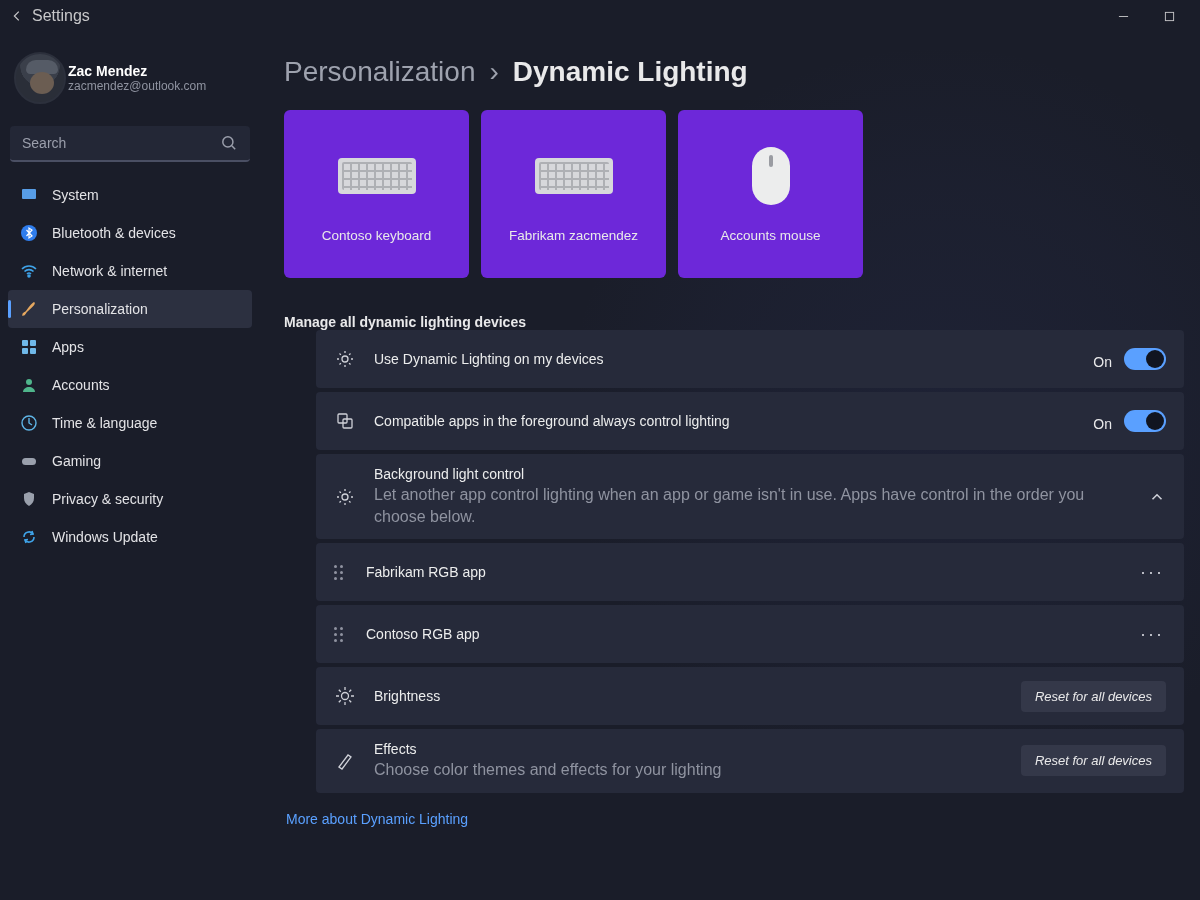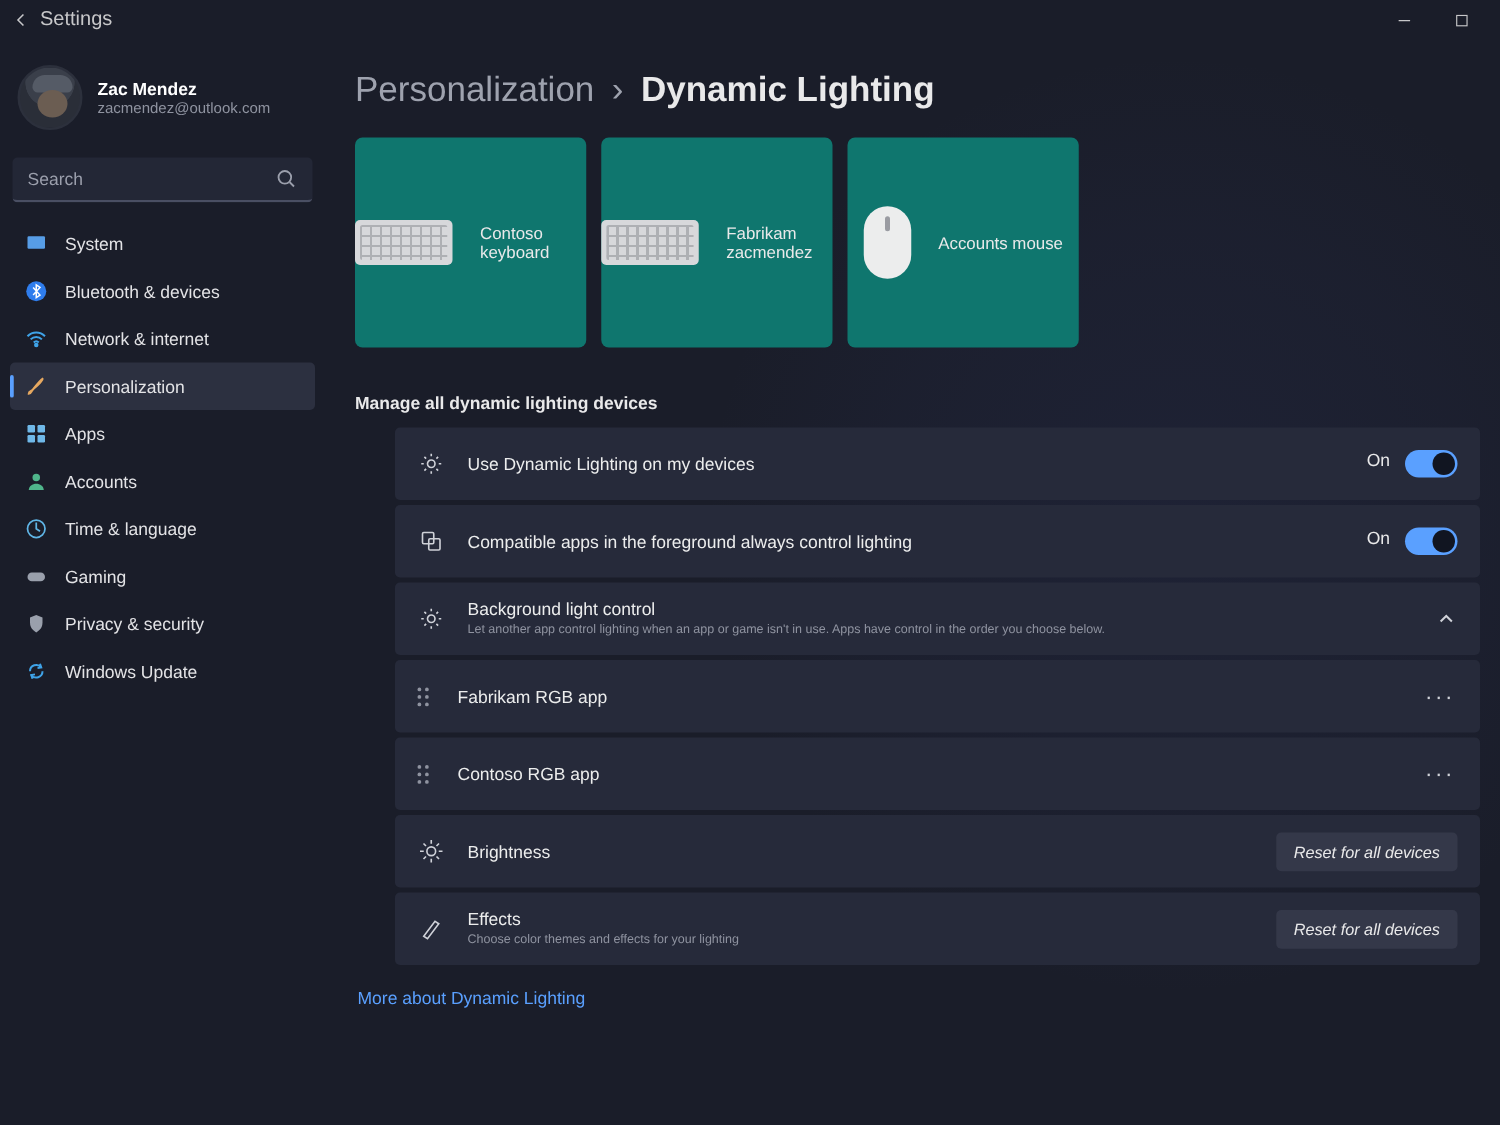--- a/index.html
+++ b/index.html
@@ -20,21 +20,21 @@
   }
   .titlebar{
     display:flex; align-items:center; height:32px; padding:0 8px;
     font-size:16px; color:#c7c7c9;
   }
   .titlebar .back{ width:18px; display:flex; justify-content:center; margin-right:6px;}
   .titlebar .spacer{ flex:1; }
   .winbtn{ width:46px; height:32px; display:flex; align-items:center; justify-content:center; color:#c7c7c9; }
   .app{ display:flex; height:calc(900px - 32px); }
   .sidebar{ width:260px; padding:10px 6px 0 6px; }
-  .profile{ display:flex; align-items:center; gap:12px; padding:10px 8px 18px 8px;}
+  .profile{ display:flex; align-items:center; gap:2px; padding:10px 8px 18px 8px;}
   .avatar{
     width:52px; height:52px; border-radius:50%;
     background: radial-gradient(circle at 50% 25%, #3a3f4a 0 45%, #2a2e38 46% 100%);
     border:2px solid #2c303c; position:relative; overflow:hidden;
   }
   .avatar::before{content:""; position:absolute; left:10px; top:6px; width:32px; height:14px; border-radius:14px 14px 6px 6px; background:#555b66;}
   .avatar::after{content:""; position:absolute; left:14px; top:18px; width:24px; height:22px; border-radius:50%; background:#6b5d52;}
   .profile .name{ font-size:14px; font-weight:600; color:#fff;}
   .profile .email{ font-size:12px; color:#8f93a0;}
   .search{
@@ -55,49 +55,49 @@
   .nav li.active{ background:#2c3040; position:relative;}
   .nav li.active::before{ content:""; position:absolute; left:0; top:10px; bottom:10px; width:3px; background:#5aa0ff; border-radius:2px;}
   .ic{ width:18px; height:18px; display:flex; align-items:center; justify-content:center; flex-shrink:0;}
   .ic svg{ width:18px; height:18px; }
   .content{ flex:1; padding:24px 16px 0 24px; overflow:auto; position:relative; z-index:1;}
   .crumbs{ display:flex; align-items:center; gap:14px; font-size:28px; font-weight:600; margin-bottom:22px;}
   .crumbs .parent{ color:#9ea2ae; font-weight:500;}
   .crumbs .sep{ color:#9ea2ae; font-weight:400;}
   .devices{ display:flex; gap:12px; margin-bottom:36px;}
   .device{
-    width:185px; height:168px; background:#0f766e; border-radius:6px;
-    display:flex; flex-direction:row; align-items:center; justify-content:center; gap:22px;
+    width:185px; height:168px; background:#6d28d9; border-radius:6px;
+    display:flex; flex-direction:column; align-items:center; justify-content:center; gap:22px;
     cursor:pointer;
   }
   .device .gfx{ height:60px; display:flex; align-items:center; justify-content:center;}
   .device .lbl{ font-size:13.5px; color:#e9e9ea;}
   .kbd{
     width:78px; height:36px; background:#d7d8db; border-radius:4px; position:relative;
   }
   .kbd::before{content:""; position:absolute; inset:4px;
     background:
       repeating-linear-gradient(to right, #8e9096 0 2px, transparent 2px 8px),
       repeating-linear-gradient(to bottom, #8e9096 0 2px, transparent 2px 8px);
     opacity:0.55; border-radius:2px;
   }
   .mouse{ width:38px; height:58px; background:#eceded; border-radius:20px; position:relative;}
   .mouse::before{content:""; position:absolute; left:50%; top:8px; width:4px; height:12px; background:#9a9ca2; transform:translateX(-50%); border-radius:2px;}
-  .sect-title{ font-size:14px; font-weight:600; margin-bottom:12px;}
+  .sect-title{ font-size:14px; font-weight:600; }
   .rows{ display:flex; flex-direction:column; gap:4px;}
   .row{
     background:#262a3a; min-height:58px; border-radius:4px;
     display:flex; align-items:center; padding:12px 18px; gap:18px;margin-left:32px;
   }
   .row .ric{ width:22px; height:22px; display:flex; align-items:center; justify-content:center; color:#cfd1d8; flex-shrink:0;}
   .row .ric svg{ width:20px; height:20px;}
   .row .txt{ flex:1; }
   .row .txt .t{ font-size:14px; color:#eceded;}
-  .row .txt .d{ font-size:10px; color:#8f93a0; margin-top:2px; line-height:1.35;}
-  .toggle-wrap{ display:flex; align-items:flex-start; gap:12px;}
+  .row .txt .d{ font-size:16px; color:#8f93a0; margin-top:2px; line-height:1.35;}
+  .toggle-wrap{ display:flex; align-items:flex-end; gap:12px;}
   .toggle-wrap .state{ font-size:14px;}
   .toggle{
     width:42px; height:22px; background:#5aa0ff; border-radius:11px; position:relative; cursor:pointer;
   }
   .toggle::after{content:""; position:absolute; right:2px; top:2px; width:18px; height:18px; background:#111521; border-radius:50%;}
   .chev{ width:18px; height:18px; display:flex; align-items:center; justify-content:center; color:#cfd1d8; cursor:pointer;}
   .grip{ width:14px; display:flex; flex-wrap:wrap; gap:3px; }
   .grip span{ width:3px; height:3px; background:#8f93a0; border-radius:50%;}
   .dots{ color:#cfd1d8; font-size:18px; letter-spacing:2px; cursor:pointer; padding:0 2px;}
   .reset{

